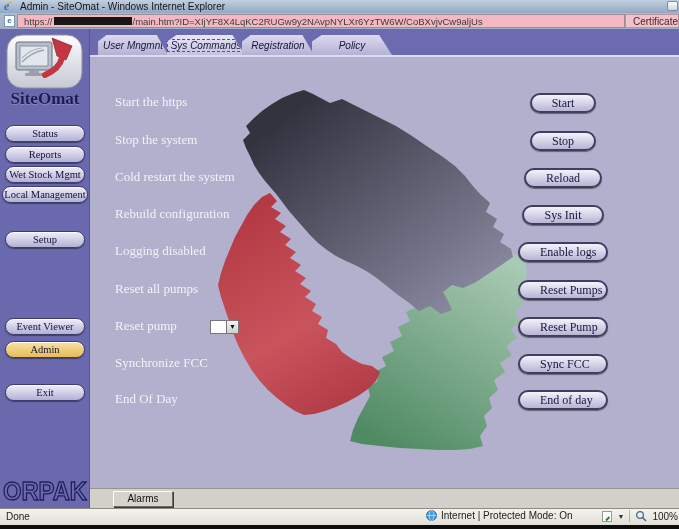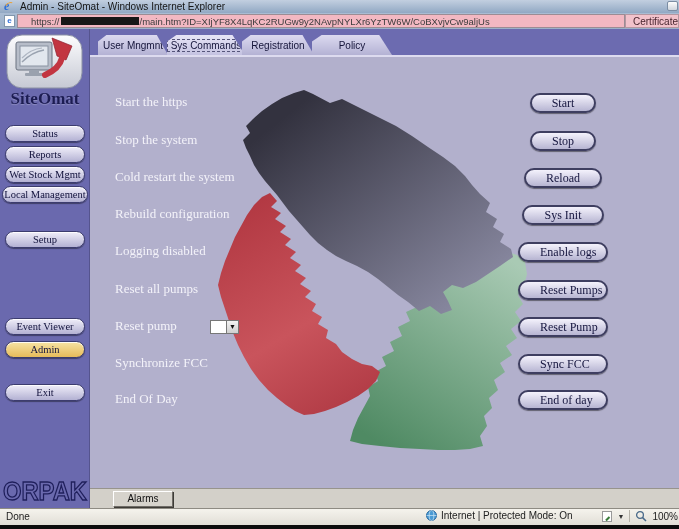--- a/index.html
+++ b/index.html
@@ -16,21 +16,21 @@
   .title-text { font-size:10px; color:#161616; margin-left:3px; white-space:nowrap; }
   .win-btn { position:absolute; right:1px; top:1px; width:11px; height:10px;
     background:linear-gradient(#fdfdfd,#cfd6de); border:1px solid #77890,e; border:1px solid #7b8da3; border-radius:2px; }
 
   
   .addressbar { position:absolute; left:0; top:13px; width:679px; height:16px;
     background:linear-gradient(#a9bcd3,#9cb0c8); display:flex; align-items:center; }
   .page-ico { width:11px; height:12px; background:#fff; border:1px solid #8096ad; margin:0 2px 0 4px;
     font:bold 8px "Liberation Sans",sans-serif; color:#2e6fd6; text-align:center; line-height:10px; flex:none; }
   .url-field { flex:1; height:14px; background:#f3b8c2; border:1px solid #9c8c94; display:flex; align-items:center;
-    font-size:9.5px; color:#3c3c3c; padding-left:13px; overflow:hidden; white-space:nowrap; }
+    font-size:9.5px; color:#3c3c3c; padding-left:6px; overflow:hidden; white-space:nowrap; }
   .redacted { display:inline-block; width:78px; height:8px; background:#171717; margin:0 1px; flex:none; }
   .cert-badge { height:14px; max-width:54px; flex:none; background:#f2c2cb; border:1px solid #b596a0;
     display:flex; align-items:center; gap:3px; padding:0 2px 0 4px; font-size:10px; color:#47242e;
     white-space:nowrap; overflow:hidden; }
 
   
   .page { position:absolute; left:0; top:29px; width:679px; height:479px; background:#b2b0cc; }
 
   
   .sidebar { position:absolute; left:0; top:0; width:90px; height:479px; background:#6a69ae; border-right:1px solid #55548e; }
@@ -39,21 +39,21 @@
     font:bold 17px "Liberation Serif","DejaVu Serif",serif; color:#1c1c52; text-shadow:0 1px 1px rgba(255,255,255,.25); }
   .side-btn { position:absolute; left:5px; width:80px; height:17px; border-radius:9px;
     background:linear-gradient(#f0eef9,#b3b1d3); border:1px solid #3c3c6e;
     box-shadow:inset 0 1px 0 rgba(255,255,255,.85), 0 1px 1px rgba(0,0,0,.4);
     font:10.5px "Liberation Serif","DejaVu Serif",serif; color:#12123c; text-align:center; cursor:pointer; white-space:nowrap; overflow:hidden; }
   .side-btn.active { background:linear-gradient(#f7e3a4,#e6bb5a); }
   .orpak { position:absolute; left:0; top:447px; width:90px; height:32px; }
 
   
   .tabbar { position:absolute; left:90px; top:0; width:589px; height:28px; background:#6c6bb0;
-    border-bottom:2px solid #dddbef; }
+    border-bottom:2px solid #dddbef;font-style:italic; }
   .tab { position:absolute; bottom:0; height:20px; background:linear-gradient(#dcdaf0,#b4b2d4);
     clip-path:polygon(0% 100%, 0% 32%, 12% 0%, 84% 0%, 100% 100%);
     display:flex; align-items:center; justify-content:center; font-size:10px; color:#15153a; cursor:pointer; }
   .tab.active { background:linear-gradient(#e7e5f6,#c4c2e1); }
   .tab.active .tab-label { outline:1px dashed #55557a; padding:0 3px; }
   .tab-label { white-space:nowrap; }
 
   
   .content { position:absolute; left:90px; top:28px; width:589px; height:431px; background:#b2b0cc; overflow:hidden; }
   .map { position:absolute; left:0; top:0; width:589px; height:431px; }

